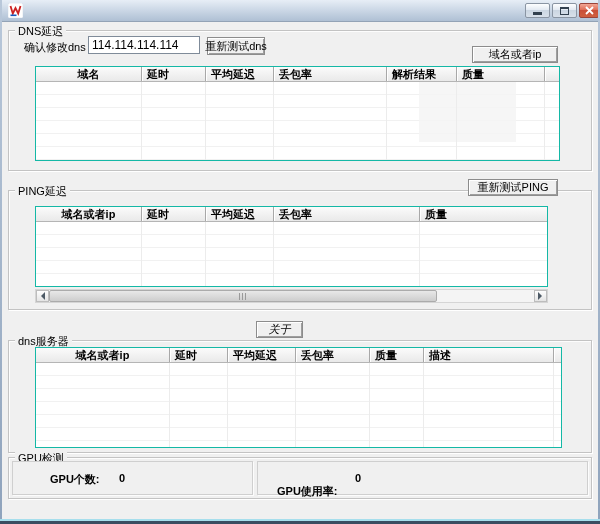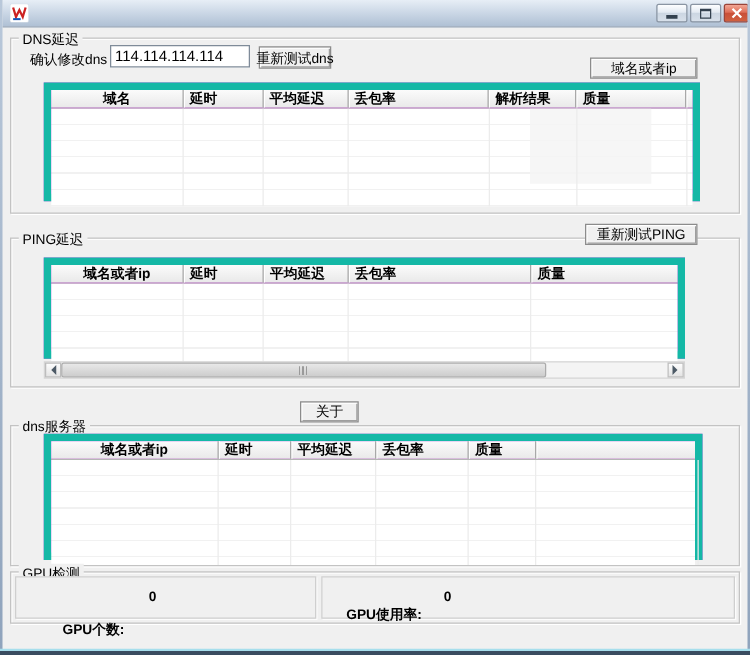--- a/index.html
+++ b/index.html
@@ -36,21 +36,21 @@
   .btn { position:absolute; background:#F0F0F0; border:1px solid #8C8C8C;
          box-shadow:inset 1px 1px 0 #FFFFFF, inset -1px -1px 0 #9E9E9E;
          font-size:11px; color:#000; display:flex; align-items:center; justify-content:center;
          white-space:nowrap; cursor:default; }
 
   
   .txt-input { position:absolute; border:1px solid #7F8B99; background:#FFFFFF; font-size:12px;
                font-family:"Liberation Sans",sans-serif; padding:0 3px; color:#000; }
 
   
-  .lv-table { position:absolute; border:6px solid #14b8a6; background:#d946ef; }
+  .lv-table { position:absolute; border:1px solid #14b8a6; background:#d946ef; }
   .lv-header { display:flex; height:15px; background:linear-gradient(#FBFBFB,#E9E9E9);
                border-bottom:1px solid #B5B5B5; }
   .lv-hcell { height:100%; font-size:11px; font-weight:bold; color:#000; line-height:14px;
               padding-left:5px; overflow:hidden; white-space:nowrap; }
   .lv-hcell.c { text-align:center; padding-left:0; }
   .lv-hcell + .lv-hcell { border-left:1px solid #A8A8A8; box-shadow:inset 1px 0 0 #FFFFFF; }
   .lv-body { position:relative; width:100%;
              background:repeating-linear-gradient(to bottom,#FFFFFF 0 12px,#F1F1F1 12px 13px); }
   .col-line { position:absolute; top:0; bottom:0; width:1px; background:#ECECEC; }
   .gray-patch { position:absolute; background:#F4F4F4; opacity:.85; }
@@ -153,51 +153,52 @@
     <div class="sb-track">
       <div class="sb-thumb">
         <div class="sb-grip"></div>
       </div>
     </div>
     <div class="sb-arrow">
       <div class="tri-right"></div>
     </div>
   </div>
 
-  <div class="btn" style="left:240px; top:321px; width:47px; height:17px;">关于</div>
+  <div class="btn" style="left:256px; top:321px; width:47px; height:17px;font-style:italic;">关于</div>
 
   <div class="groupbox" style="left:8px; top:340px; width:584px; height:113px;">
     <span class="group-label">dns服务器</span>
   </div>
 
   <div class="lv-table" style="left:35px; top:347px; width:527px; height:101px;">
     <div class="lv-header">
       <div class="lv-hcell c" style="width:133px;">域名或者ip</div>
       <div class="lv-hcell" style="width:58px;">延时</div>
       <div class="lv-hcell" style="width:68px;">平均延迟</div>
       <div class="lv-hcell" style="width:74px;">丢包率</div>
       <div class="lv-hcell" style="width:54px;">质量</div>
+      <div class="lv-hcell" style="width:130px;">描述</div>
       <div class="lv-hcell" style="flex:1;"></div>
     </div>
     <div class="lv-body" style="height:84px;">
       <div class="col-line" style="left:133px;"></div>
       <div class="col-line" style="left:191px;"></div>
       <div class="col-line" style="left:259px;"></div>
       <div class="col-line" style="left:333px;"></div>
       <div class="col-line" style="left:387px;"></div>
       <div class="col-line" style="left:517px;"></div>
     </div>
   </div>
 
   <div class="groupbox" style="left:8px; top:457px; width:584px; height:42px;">
     <span class="group-label">GPU检测</span>
     <div class="sub-panel" style="left:3px; top:3px; width:241px; height:34px;"></div>
     <div class="sub-panel" style="left:248px; top:3px; width:331px; height:34px;"></div>
   </div>
-  <div class="gpu-text" style="left:50px;  top:496px;">GPU个数:</div>
+  <div class="gpu-text" style="left:50px;  top:472px;">GPU个数:</div>
   <div class="gpu-text" style="left:119px; top:472px;">0</div>
   <div class="gpu-text" style="left:277px; top:484px;">GPU使用率:</div>
   <div class="gpu-text" style="left:355px; top:472px;">0</div>
 
   <div class="win-edge-left"></div>
   <div class="win-edge-right"></div>
   <div class="win-edge-bottom"></div>
 
 </div>
 

